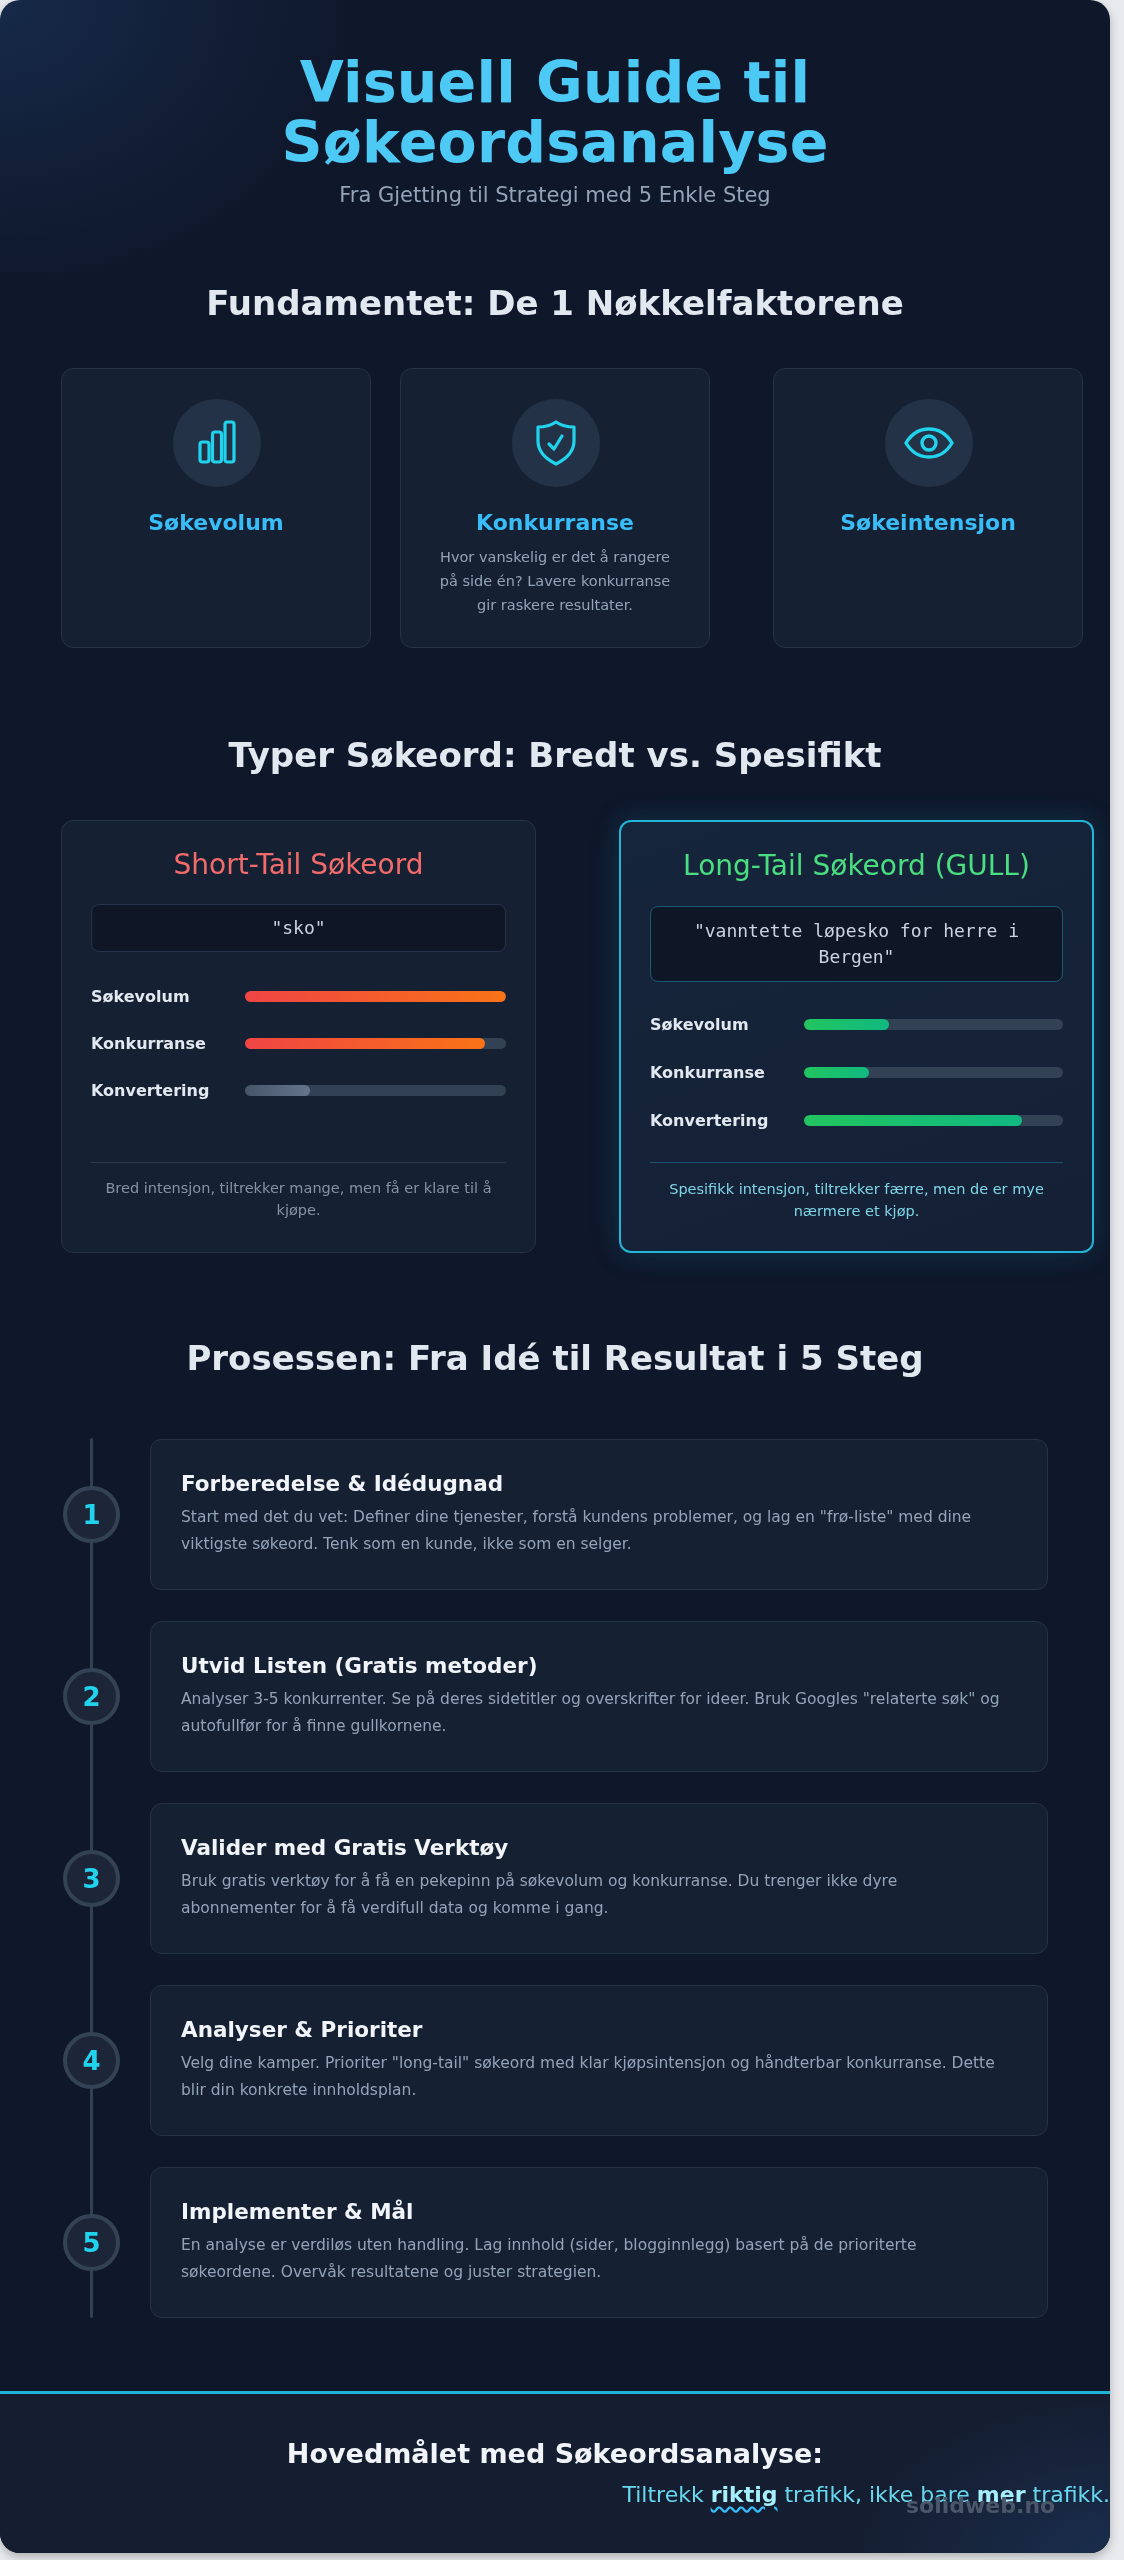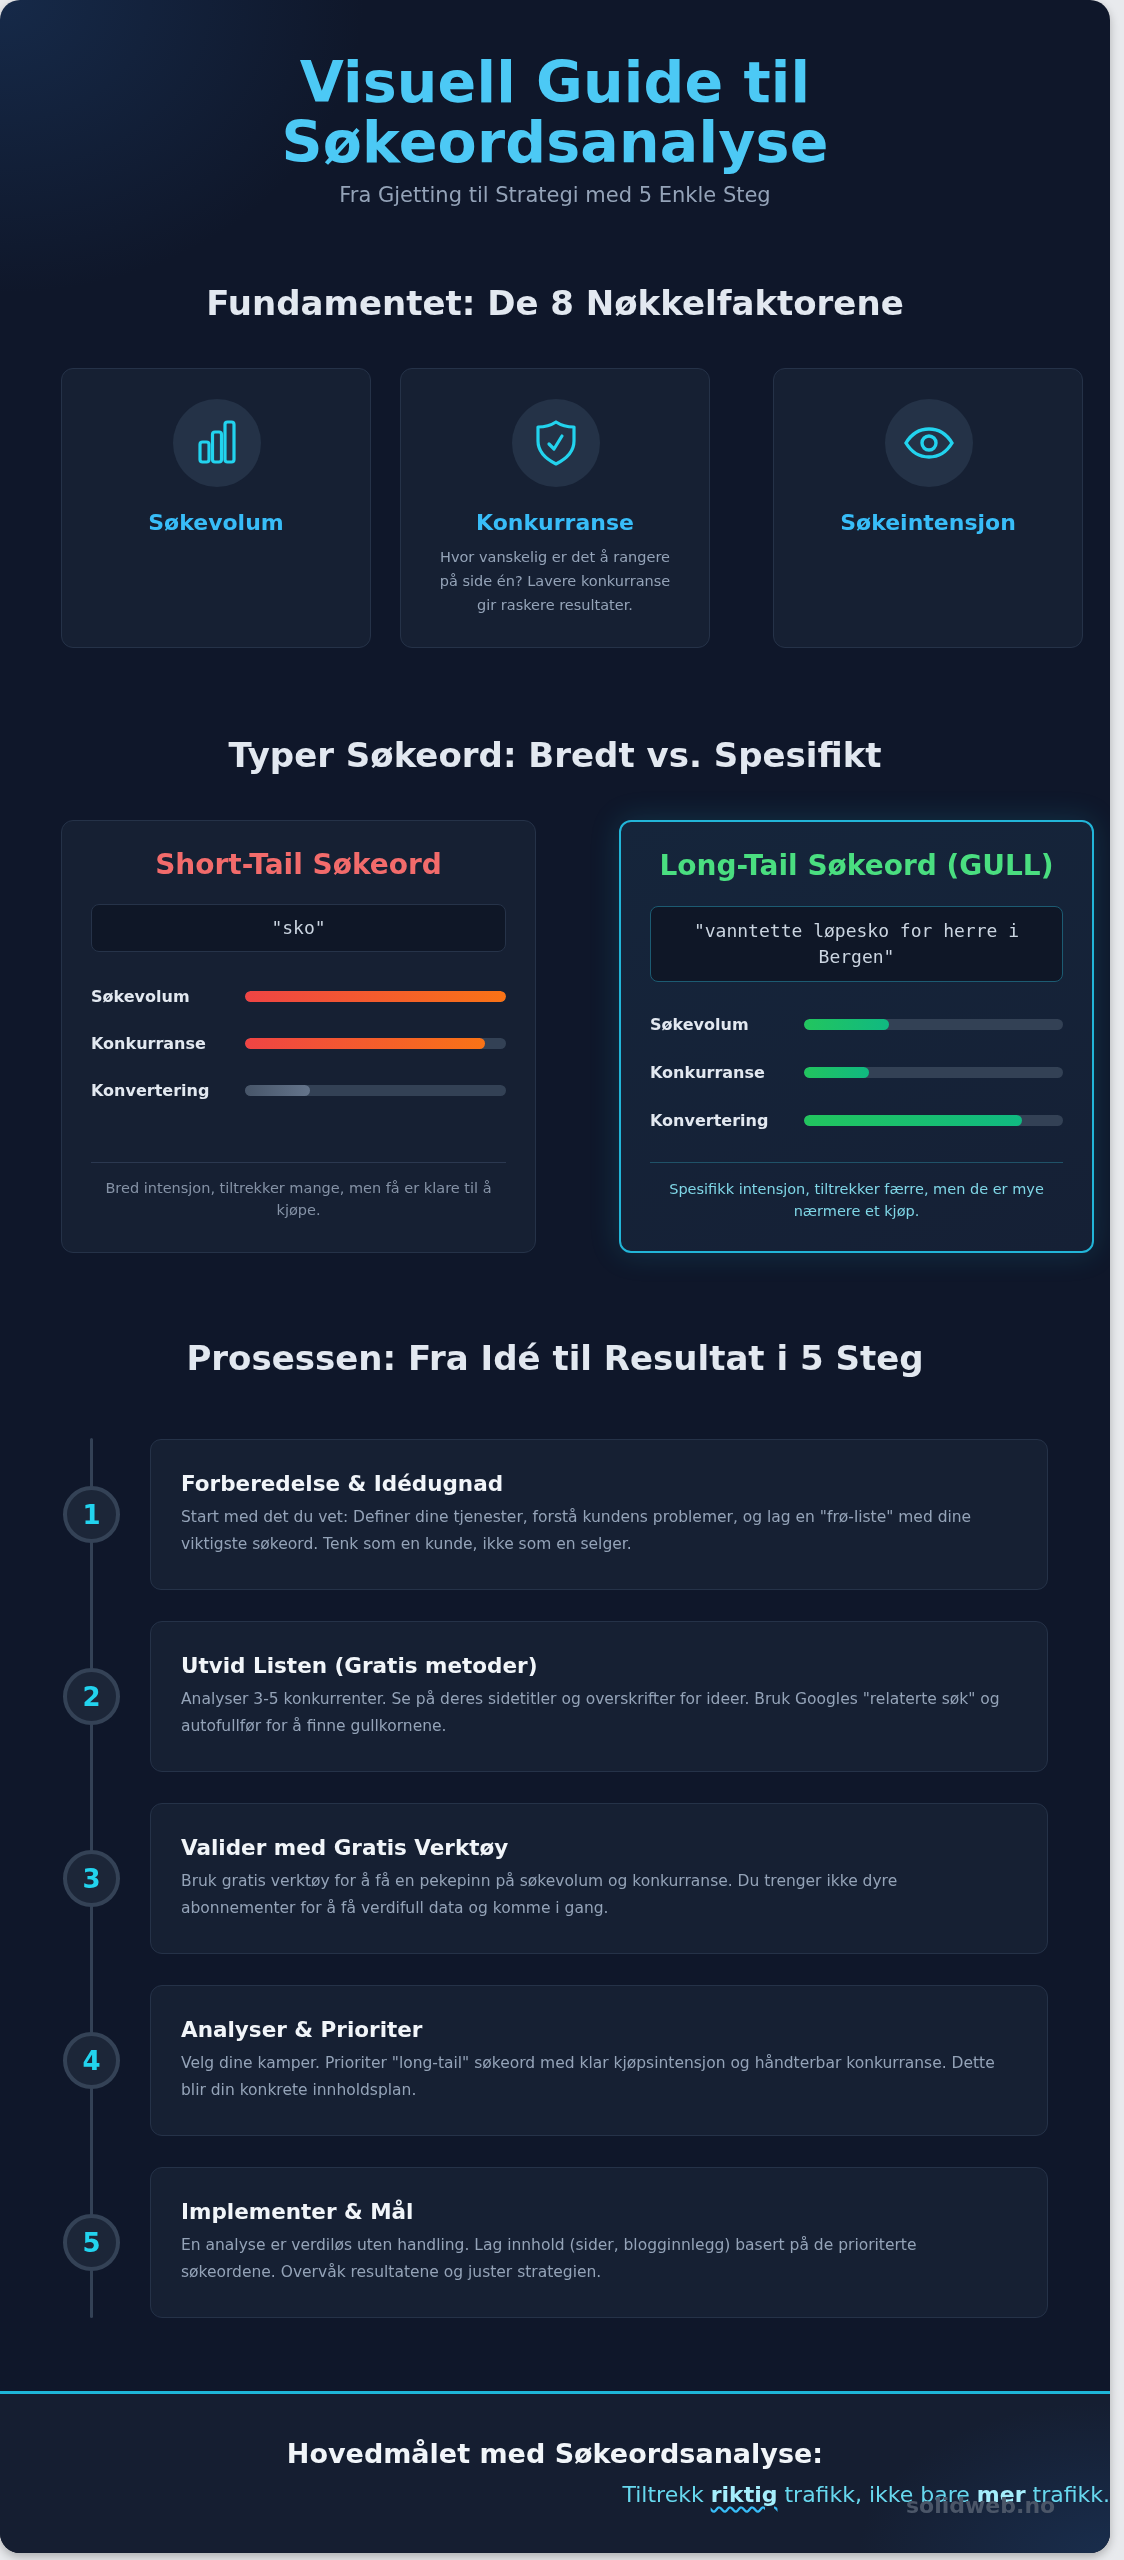--- a/index.html
+++ b/index.html
@@ -57,21 +57,21 @@
     border-radius: 12px;
   }
   .kw-card.short { left: 61px; background: #162033; border: 1px solid #253248; }
   .kw-card.long {
     left: 574px; background: linear-gradient(160deg, #15253b, #152035);
     border: 2px solid #22b5d8;
     box-shadow: 0 0 30px rgba(34,181,216,0.18);
     margin-left: 45px;
   }
   .kw-title { position: absolute; left: 0; right: 0; top: 27px; text-align: center;
-    font-weight: 700; font-size: 28px; }
+    font-weight: 400; font-size: 28px; }
   .short .kw-title { color: #f26b6b; }
   .long .kw-title { color: #4ade80; }
   .kw-box {
     position: absolute; left: 29px; right: 29px;
     background: #0f1727; border-radius: 8px;
     font-family: "DejaVu Sans Mono", monospace; font-size: 18px; color: #cbd5e1;
     text-align: center; display: flex; align-items: center; justify-content: center;
     padding: 0 20px; line-height: 26px;
   }
   .short .kw-box { top: 83px; height: 48px; border: 1px solid #263349; }
@@ -134,21 +134,21 @@
 <body>
 
 <div class="sheet">
 
   <div class="hero-title">
     <div>Visuell Guide til</div>
     <div>Søkeordsanalyse</div>
   </div>
   <div class="hero-sub">Fra Gjetting til Strategi med 5 Enkle Steg</div>
 
-  <div class="section-title" style="top:283px;">Fundamentet: De 8 Nøkkelfaktorene</div>
+  <div class="section-title" style="top:283px;">Fundamentet: De 1 Nøkkelfaktorene</div>
 
   <div class="feature" style="left:61px;">
     <div class="icon-wrap">
       <svg width="52" height="52" viewBox="0 0 52 52" fill="none" stroke="#22d3ee" stroke-width="3.2" stroke-linejoin="round">
         <rect x="9" y="25" width="9" height="20" rx="2.5"></rect>
         <rect x="21.5" y="15" width="9" height="30" rx="2.5"></rect>
         <rect x="34" y="5" width="9" height="40" rx="2.5"></rect>
       </svg>
     </div>
     <div class="f-title">Søkevolum</div>

